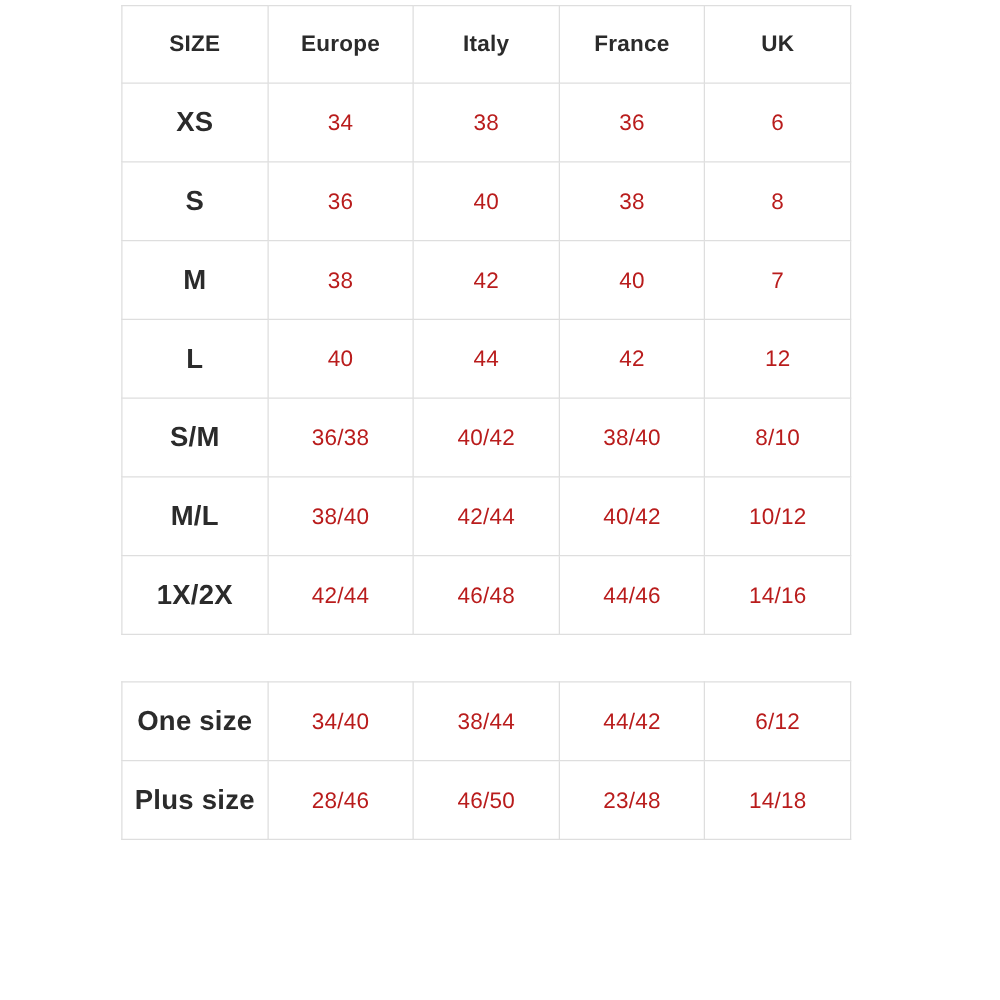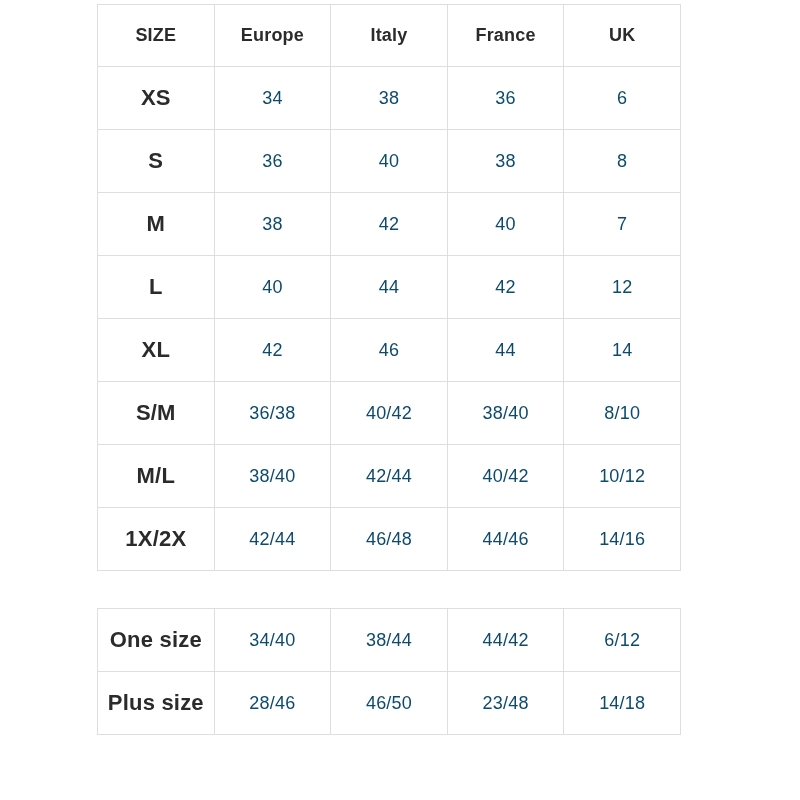--- a/index.html
+++ b/index.html
@@ -24,21 +24,21 @@
     background: #ffffff;
     padding-left: 32px;
   }
   table.size-table th,
   table.size-table td {
     border: 1px solid #dedede;
     text-align: center;
     vertical-align: middle;
     padding: 0;
     font-size: 18px;
-    color: #0c4a6e;
+    color: #b91c1c;
     font-weight: 400;
     letter-spacing: 0.2px;
   }
   table.size-table thead th {
     height: 61px;
     font-weight: 700;
     color: #2b2b2b;
     font-size: 18px;
   }
   table.size-table tbody tr th,
@@ -92,27 +92,20 @@
           <td>7</td>
         </tr>
         <tr>
           <th>L</th>
           <td>40</td>
           <td>44</td>
           <td>42</td>
           <td>12</td>
         </tr>
         <tr>
-          <th>XL</th>
-          <td>42</td>
-          <td>46</td>
-          <td>44</td>
-          <td>14</td>
-        </tr>
-        <tr>
           <th>S/M</th>
           <td>36/38</td>
           <td>40/42</td>
           <td>38/40</td>
           <td>8/10</td>
         </tr>
         <tr>
           <th>M/L</th>
           <td>38/40</td>
           <td>42/44</td>

